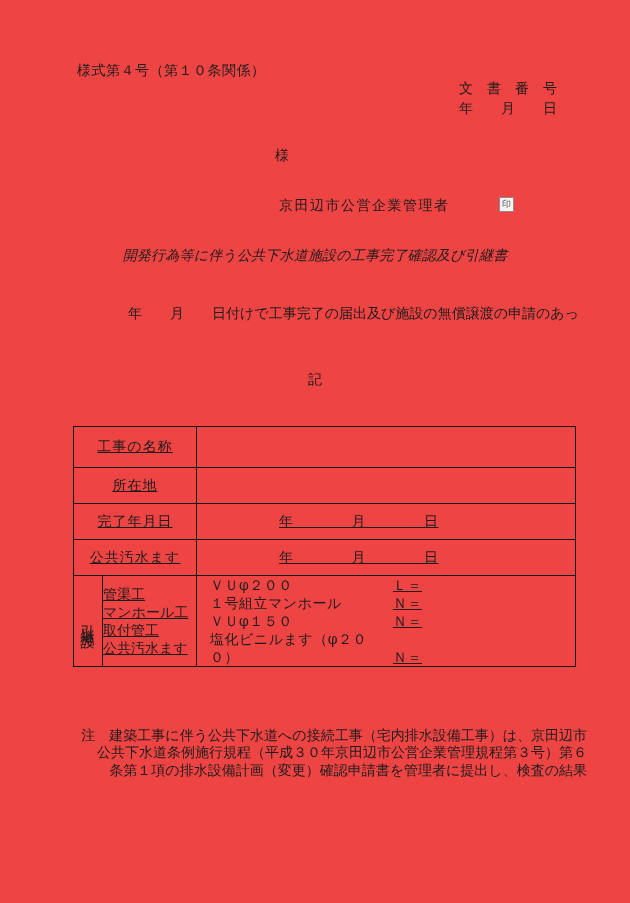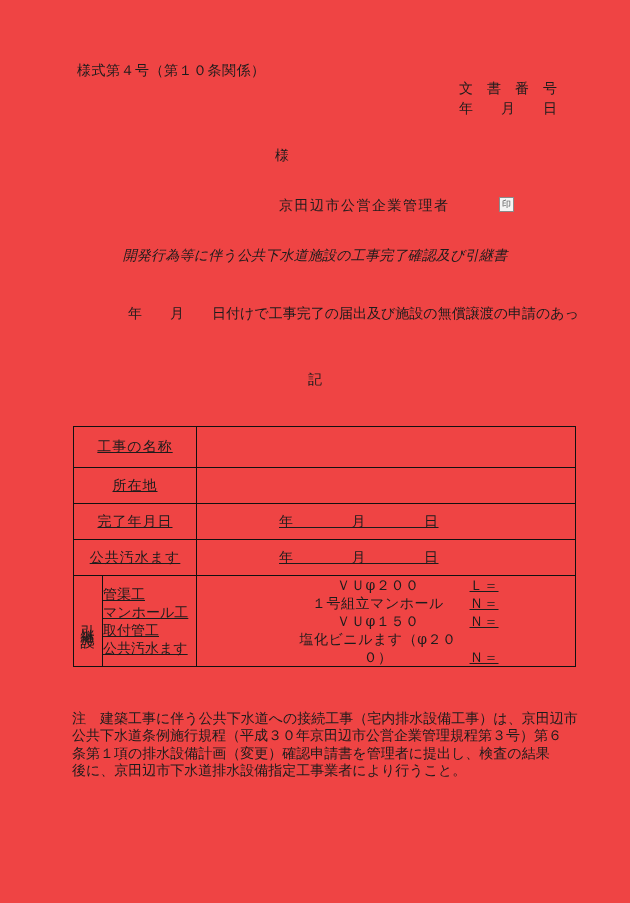--- a/index.html
+++ b/index.html
@@ -45,25 +45,25 @@
   td.vert-lbl {
     text-align:center; vertical-align:middle;
   }
   .vert-text {
     writing-mode:vertical-rl; text-orientation:upright;
     letter-spacing:3px; margin:0 auto; display:inline-block;
   }
   td.names { text-align:left; }
   td.names div { line-height:18px; }
   td.specs { padding-left:13px; }
-  td.specs div { line-height:18px;text-align:center; }
+  td.specs div { line-height:18px; }
   .spec { display:inline-block; width:183px; letter-spacing:0.5px; }
   .qty { letter-spacing:0.5px; }
 
-  .note { left:72px; top:710px; width:515px; line-height:17.3px; }
+  .note { left:72px; top:727px; width:515px; line-height:17.3px;text-align:right; }
   .note .marker { margin-right:14px; }
   .note .cont { }
 </style>
 </head>
 <body>
 
 <div class="page">
 
   <div class="abs form-number">様式第４号（第１０条関係）</div>
 
@@ -135,16 +135,15 @@
     </tr>
   </tbody>
     </table>
 
   <div class="abs note">
     <div>
       <span class="marker">注</span><span>建築工事に伴う公共下水道への接続工事（宅内排水設備工事）は、京田辺市</span>
     </div>
     <div class="cont">公共下水道条例施行規程（平成３０年京田辺市公営企業管理規程第３号）第６</div>
     <div class="cont">条第１項の排水設備計画（変更）確認申請書を管理者に提出し、検査の結果</div>
-    <div class="cont">後に、京田辺市下水道排水設備指定工事業者により行うこと。</div>
   </div>
 
 </div>
 
 </body></html>

